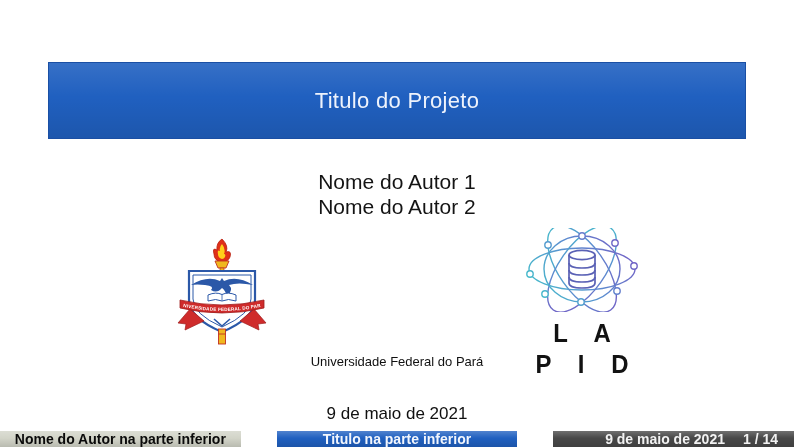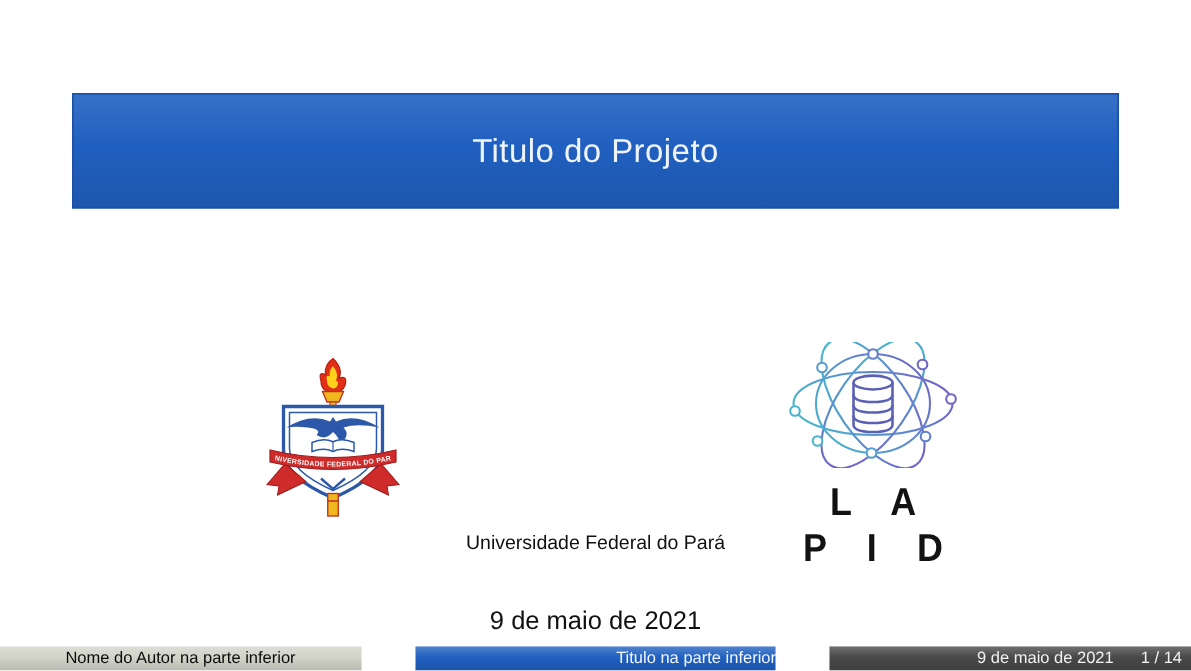--- a/index.html
+++ b/index.html
@@ -35,38 +35,42 @@
   
   .institute{position:absolute;left:0;top:354px;width:100%;text-align:center;
              font-size:13px;line-height:15.5px;color:#101010;}
 
   
   .date{position:absolute;left:0;top:404px;width:100%;text-align:center;
         font-size:17px;color:#101010;}
 
   
   .footer{position:absolute;left:0;bottom:0;width:100%;height:16px;display:flex;
-          font-size:11px;font-weight:400;line-height:16px;gap:36px;}
+          font-size:14px;font-weight:700;line-height:16px;gap:36px;}
   .footer>div{flex:1 1 0;box-sizing:border-box;
           background-image:linear-gradient(to bottom, rgba(255,255,255,.22), rgba(255,255,255,0) 45%, rgba(0,0,0,.12));}
   .f-author{background-color:#d2d4c8;color:#0a0a0a;text-align:center;}
-  .f-title{background-color:#2060c0;color:#f2f6fd;text-align:right;}
+  .f-title{background-color:#2060c0;color:#f2f6fd;text-align:center;}
   .f-right{background-color:#484848;color:#f2f2f2;display:flex;align-items:center;justify-content:flex-end;}
   .f-right .f-date{margin-right:18px;}
-  .f-right .f-page{margin-right:6px;}
+  .f-right .f-page{margin-right:16px;}
 </style>
 </head>
 <body>
 
 <div class="slide">
 
   <div class="title-band">
     <div class="title">Titulo do Projeto</div>
   </div>
 
+  <div class="authors">
+    <div>Nome do Autor 1</div>
+    <div>Nome do Autor 2</div>
+  </div>
 
   <div class="ufpa">
     <svg width="92" height="114" viewBox="0 0 92 114">
 
       <path d="M46,2 Q53,9 50,15 Q56,13 54,20 Q52,25 46,25 Q38,24 38,17 Q36,10 41,13 Q40,6 46,2 Z" fill="#e03018" stroke="#b71f10" stroke-width="0.8"></path>
       <path d="M46,7 Q50,12 48,17 Q50,17 49,20 Q48,22 46,22 Q42,21 42,17 Q41,12 44,14 Q43,10 46,7 Z" fill="#ffd11a"></path>
 
       <path d="M39,24 L53,24 L50,31 L42,31 Z" fill="#f0b81e" stroke="#c03020" stroke-width="0.9"></path>
       <rect x="44" y="31" width="4" height="4" fill="#f0b81e" stroke="#c03020" stroke-width="0.7"></rect>
 

